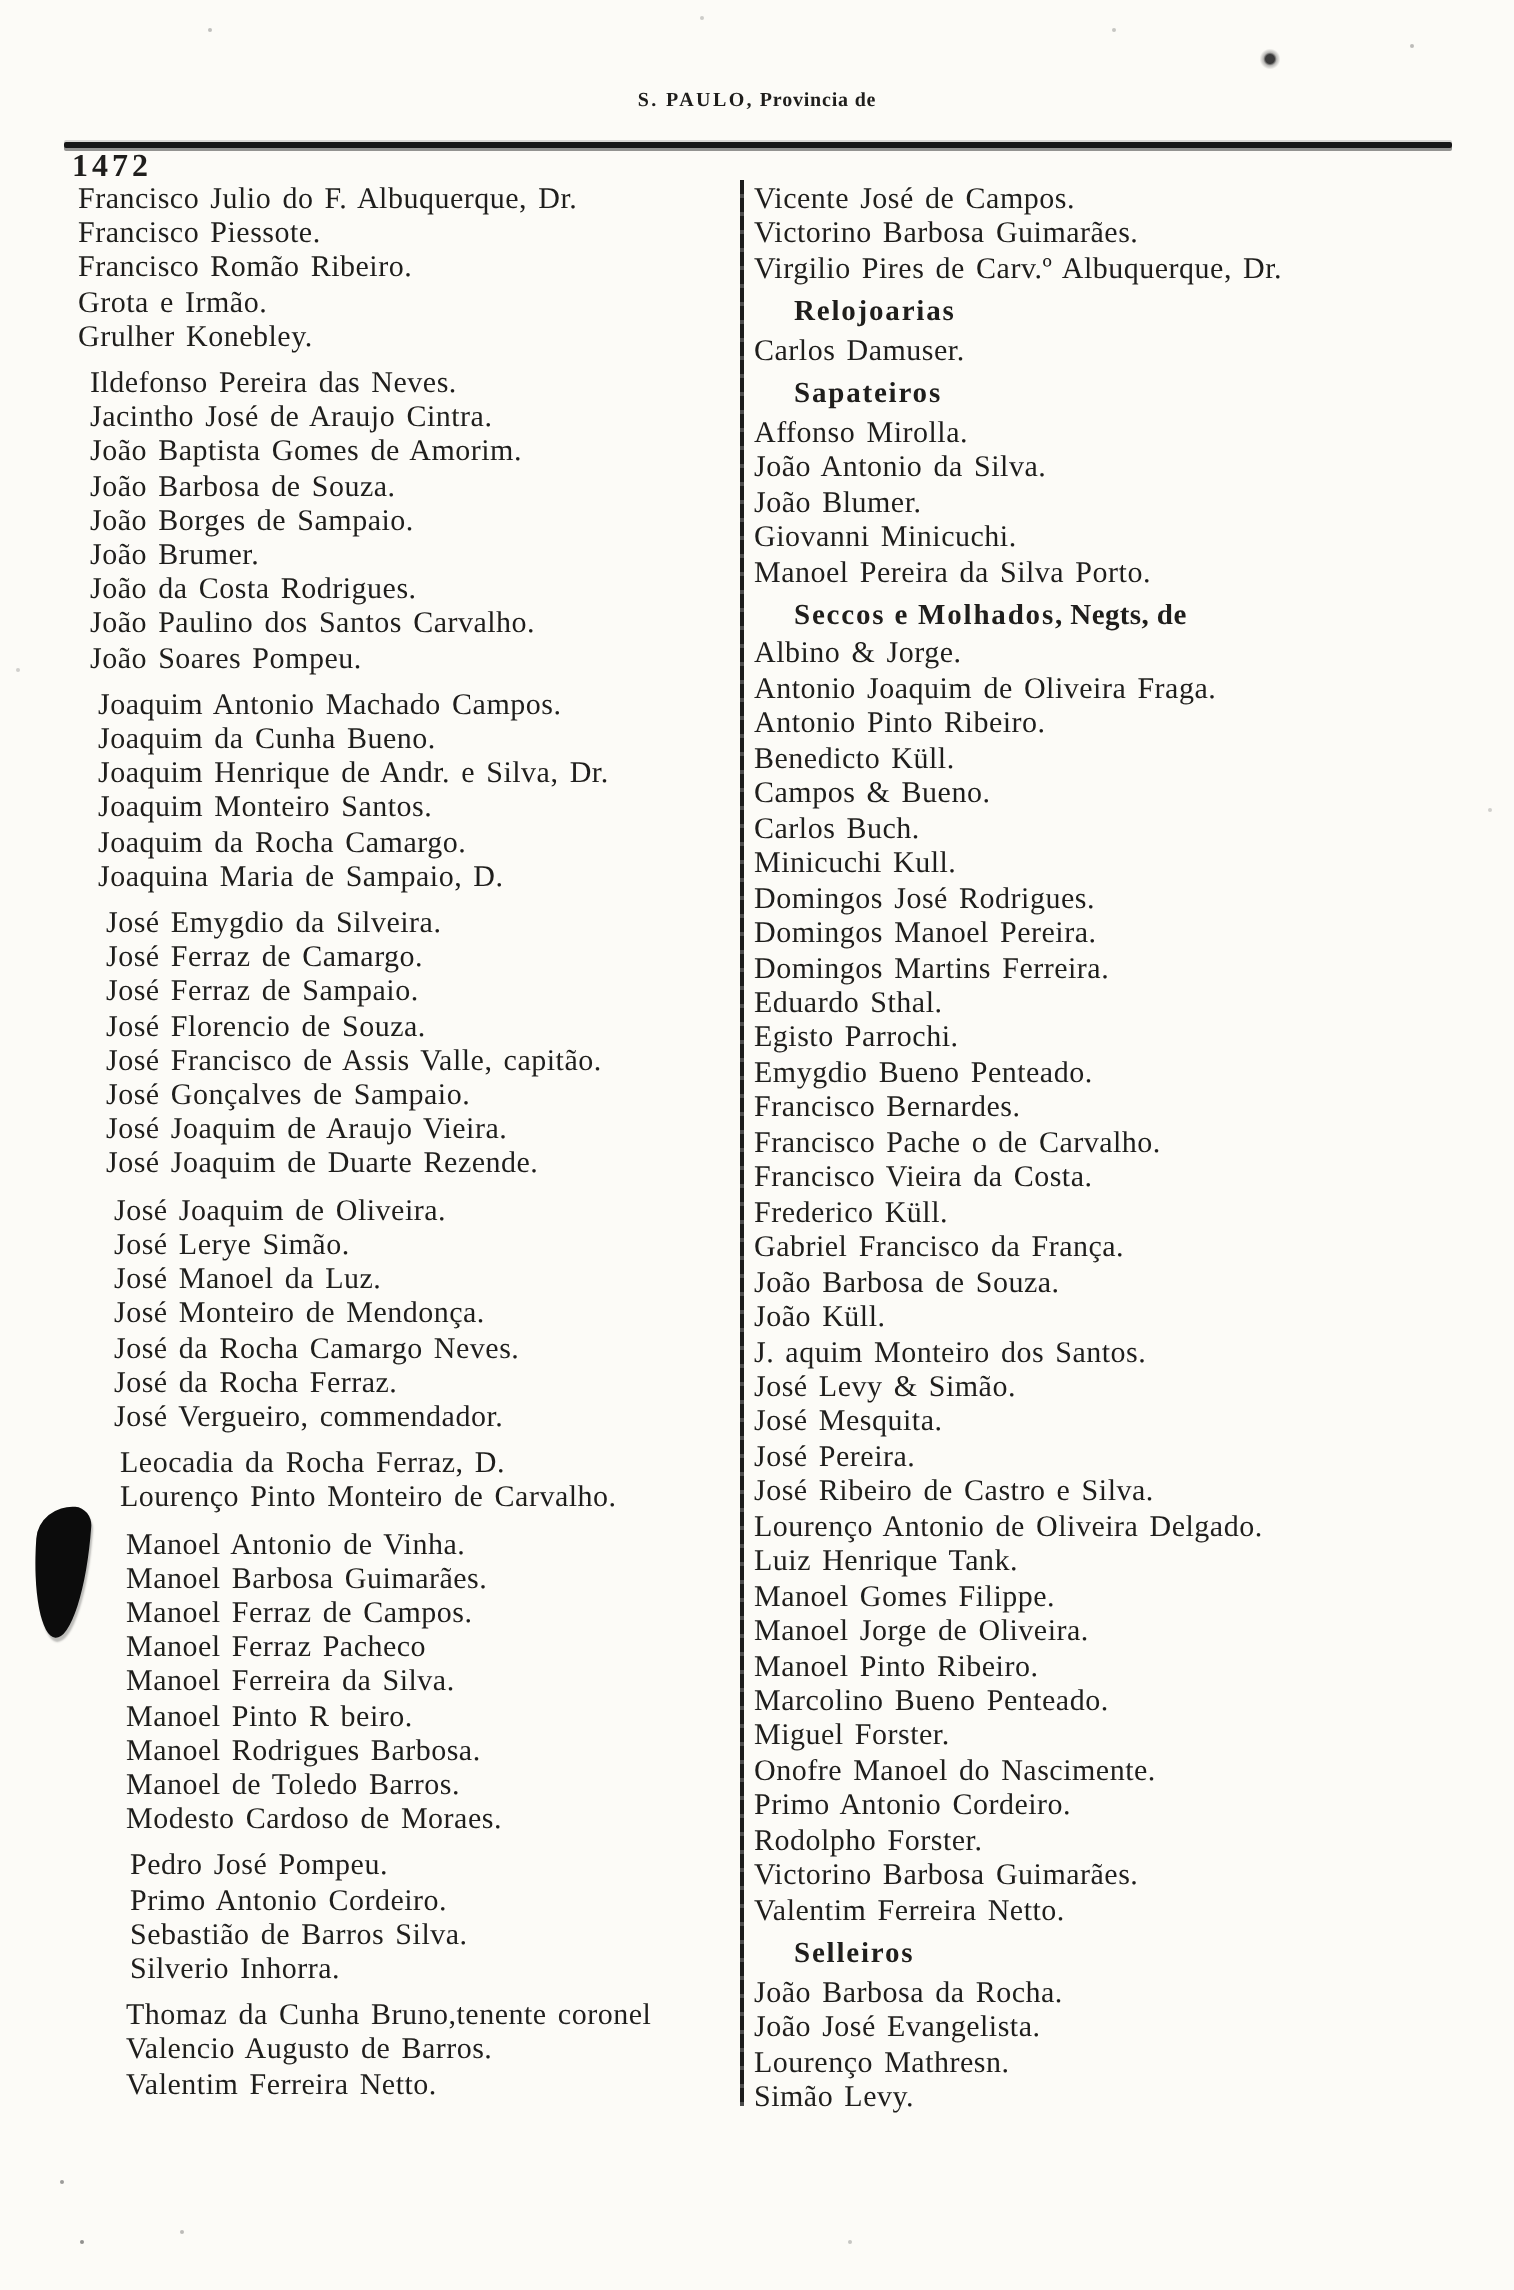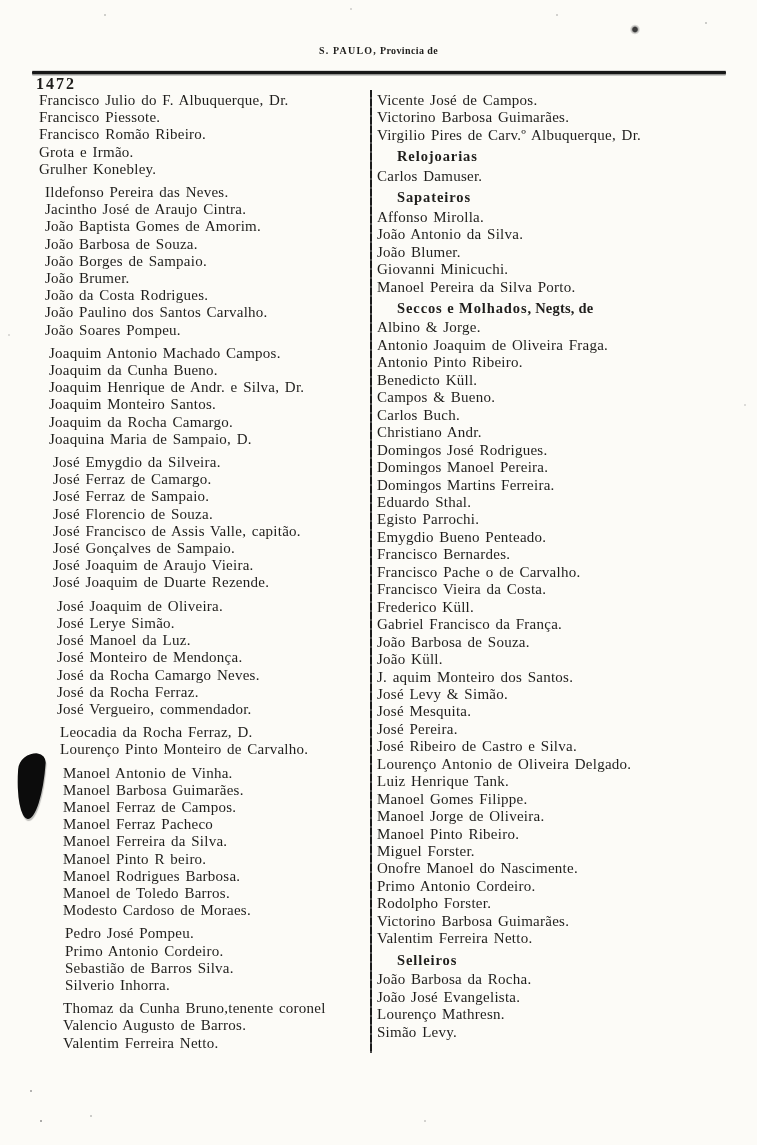--- a/index.html
+++ b/index.html
@@ -177,21 +177,21 @@
     <div class="line">João Blumer.</div>
     <div class="line">Giovanni Minicuchi.</div>
     <div class="line">Manoel Pereira da Silva Porto.</div>
     <div class="sec-header"><span class="hb">Seccos e Molhados</span><span class="hr">, Negts, de</span></div>
     <div class="line">Albino &amp; Jorge.</div>
     <div class="line">Antonio Joaquim de Oliveira Fraga.</div>
     <div class="line">Antonio Pinto Ribeiro.</div>
     <div class="line">Benedicto Küll.</div>
     <div class="line">Campos &amp; Bueno.</div>
     <div class="line">Carlos Buch.</div>
-    <div class="line">Christiano Andr.</div>
+    <div class="line">Minicuchi Kull.</div>
     <div class="line">Domingos José Rodrigues.</div>
     <div class="line">Domingos Manoel Pereira.</div>
     <div class="line">Domingos Martins Ferreira.</div>
     <div class="line">Eduardo Sthal.</div>
     <div class="line">Egisto Parrochi.</div>
     <div class="line">Emygdio Bueno Penteado.</div>
     <div class="line">Francisco Bernardes.</div>
     <div class="line">Francisco Pache o de Carvalho.</div>
     <div class="line">Francisco Vieira da Costa.</div>
     <div class="line">Frederico Küll.</div>
@@ -201,20 +201,21 @@
     <div class="line">J. aquim Monteiro dos Santos.</div>
     <div class="line">José Levy &amp; Simão.</div>
     <div class="line">José Mesquita.</div>
     <div class="line">José Pereira.</div>
     <div class="line">José Ribeiro de Castro e Silva.</div>
     <div class="line">Lourenço Antonio de Oliveira Delgado.</div>
     <div class="line">Luiz Henrique Tank.</div>
     <div class="line">Manoel Gomes Filippe.</div>
     <div class="line">Manoel Jorge de Oliveira.</div>
     <div class="line">Manoel Pinto Ribeiro.</div>
+    <div class="line">Marcolino Bueno Penteado.</div>
     <div class="line">Miguel Forster.</div>
     <div class="line">Onofre Manoel do Nascimente.</div>
     <div class="line">Primo Antonio Cordeiro.</div>
     <div class="line">Rodolpho Forster.</div>
     <div class="line">Victorino Barbosa Guimarães.</div>
     <div class="line">Valentim Ferreira Netto.</div>
     <div class="sec-header"><span class="hb">Selleiros</span></div>
     <div class="line">João Barbosa da Rocha.</div>
     <div class="line">João José Evangelista.</div>
     <div class="line">Lourenço Mathresn.</div>

